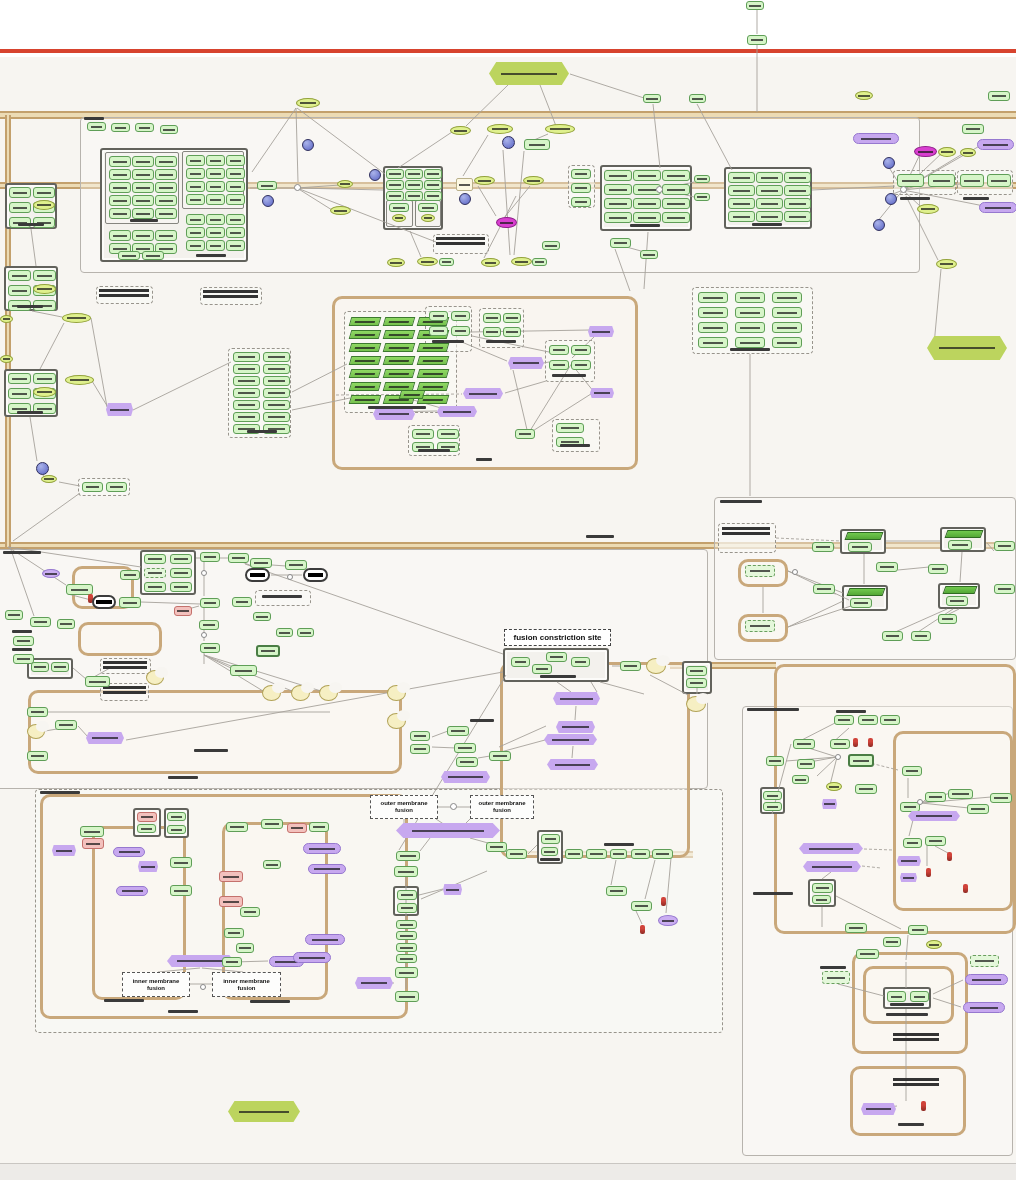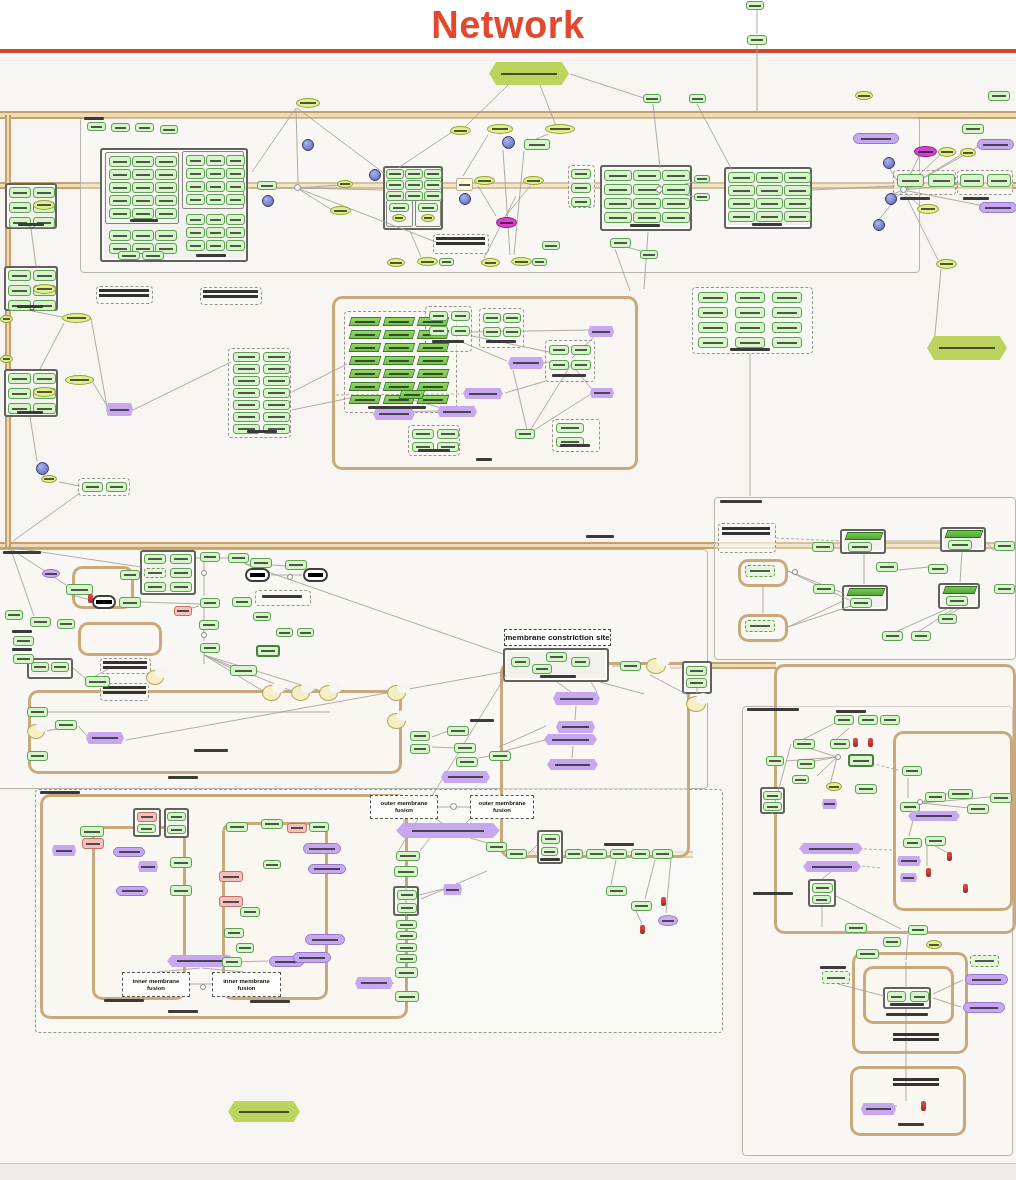--- a/index.html
+++ b/index.html
@@ -44,21 +44,20 @@
   #edges{position:absolute;left:0;top:0;pointer-events:none;}
   .lblbox{position:absolute;box-sizing:border-box;display:flex;flex-direction:column;align-items:center;
           justify-content:center;color:#111;text-align:center;z-index:3;background:#fdfdfc;}
   .fission{border:1px dashed #444;font-size:8px;font-weight:700;background:#fff;}
   .memfus{border:1px dashed #555;font-size:6px;font-weight:700;line-height:1.15;}
 </style>
 </head>
 <body>
 
 <div id="stage">
-  <div class="title">Network</div>
   <div class="rule"></div>
   <div id="diagram" style="position:absolute;left:0;top:0;width:1016px;height:1180px;">
       <div class="panel" style="left: 0px; top: 57px; width: 1016px; height: 1106px; background: rgb(247, 245, 241);"></div>
       <div class="panel" style="left: 0px; top: 1163px; width: 1016px; height: 1px; background: rgb(201, 198, 194);"></div>
       <div class="panel" style="left: 0px; top: 1164px; width: 1016px; height: 16px; background: rgb(237, 235, 232);"></div>
       <div class="mem" style="left: 0px; top: 111px; width: 1016px; height: 8px;"></div>
       <div class="mem" style="left: 0px; top: 182px; width: 1016px; height: 7px;"></div>
       <div class="mem" style="left: 0px; top: 542px; width: 1016px; height: 7px;"></div>
       <div class="mem v" style="left: 5px; top: 115px; width: 6px; height: 432px;"></div>
       <div class="mem" style="left: 670px; top: 662px; width: 106px; height: 7px;"></div>
@@ -791,21 +790,21 @@
       <div class="nd t-mb" style="left: 886px; top: 1013px; width: 42px; height: 3px;"></div>
       <div class="nd t-mb2" style="left: 893px; top: 1033px; width: 46px; height: 10px;"></div>
       <div class="nd t-mb2" style="left: 893px; top: 1078px; width: 46px; height: 10px;"></div>
       <div class="nd t-phex tx" style="left: 861px; top: 1103px; width: 35px; height: 12px;"></div>
       <div class="nd t-red" style="left: 921px; top: 1101px; width: 5px; height: 10px;"></div>
       <div class="nd t-mb" style="left: 898px; top: 1123px; width: 26px; height: 3px;"></div>
       <div class="nd t-circ" style="left: 835px; top: 754px; width: 6px; height: 6px;"></div>
       <div class="nd t-circ" style="left: 917px; top: 799px; width: 6px; height: 6px;"></div>
     </div>
 
-  <div class="lblbox fission" style="left:504px;top:629px;width:107px;height:17px;">membrane constriction site</div>
+  <div class="lblbox fission" style="left:504px;top:629px;width:107px;height:17px;">fusion constriction site</div>
 
   <div class="lblbox memfus" style="left:370px;top:795px;width:68px;height:24px;">
     <span>outer membrane</span>
     <span>fusion</span>
   </div>
   <div class="lblbox memfus" style="left:470px;top:795px;width:64px;height:24px;">
     <span>outer membrane</span>
     <span>fusion</span>
   </div>
   <div class="lblbox memfus" style="left:122px;top:972px;width:68px;height:25px;">

